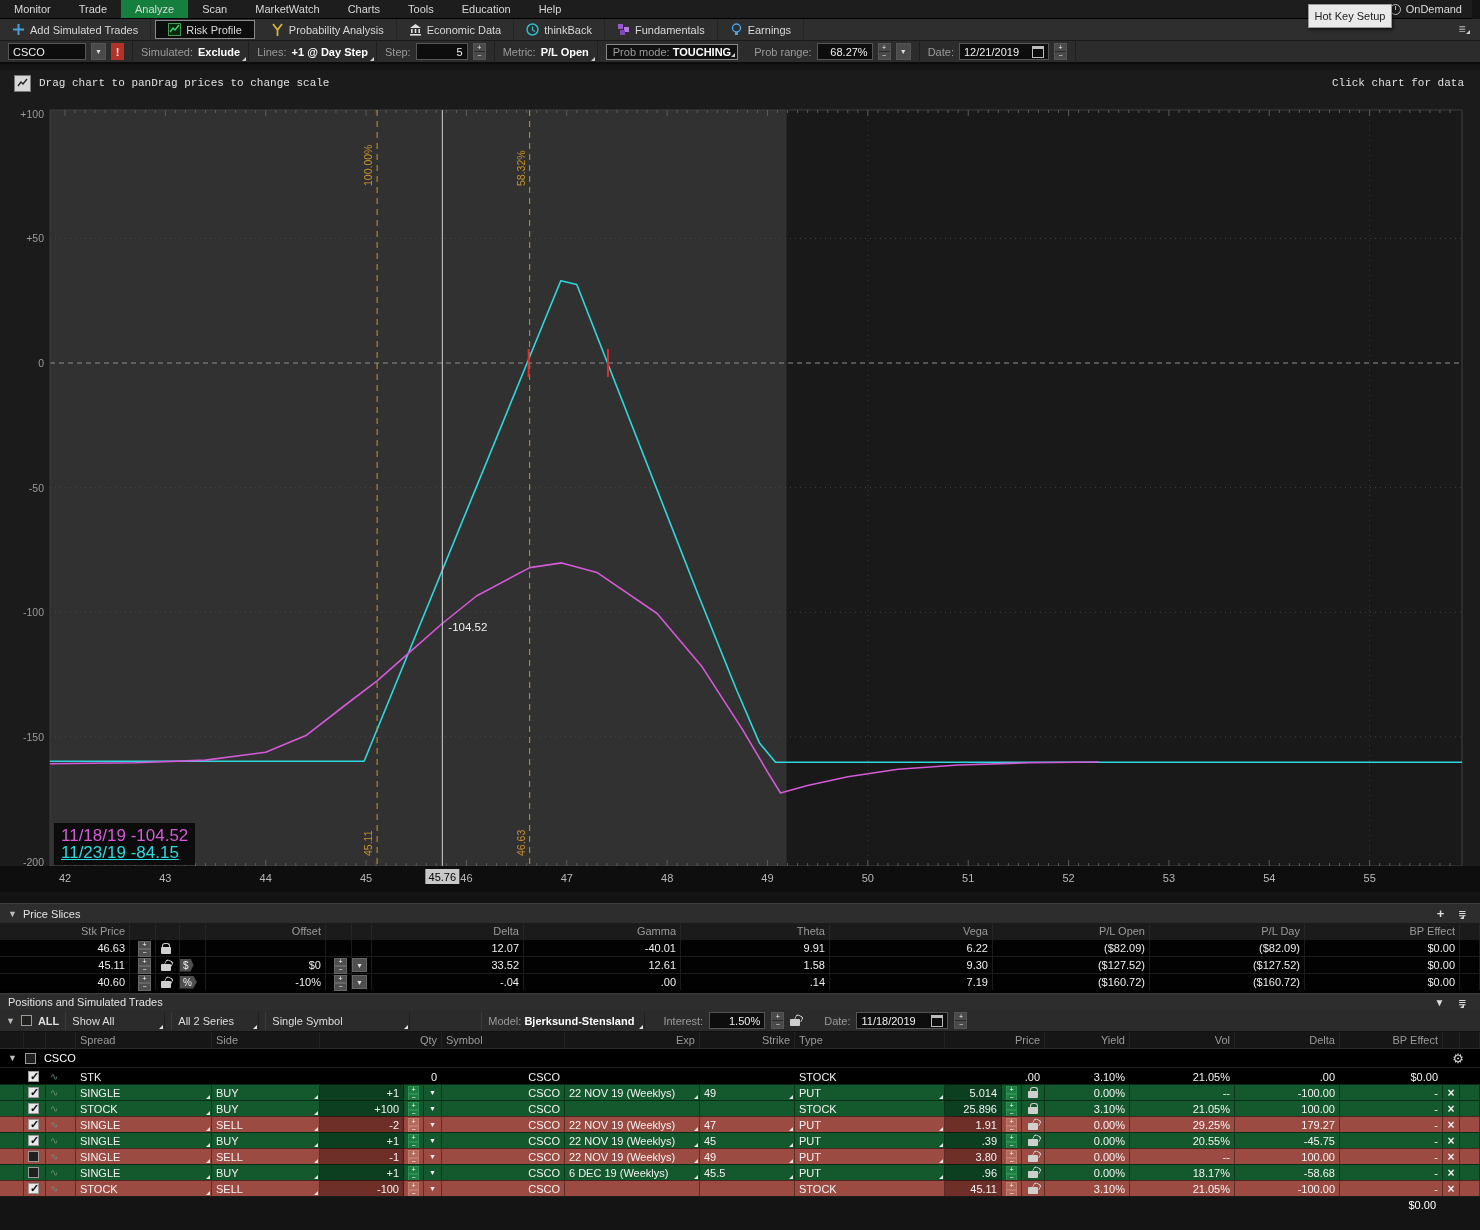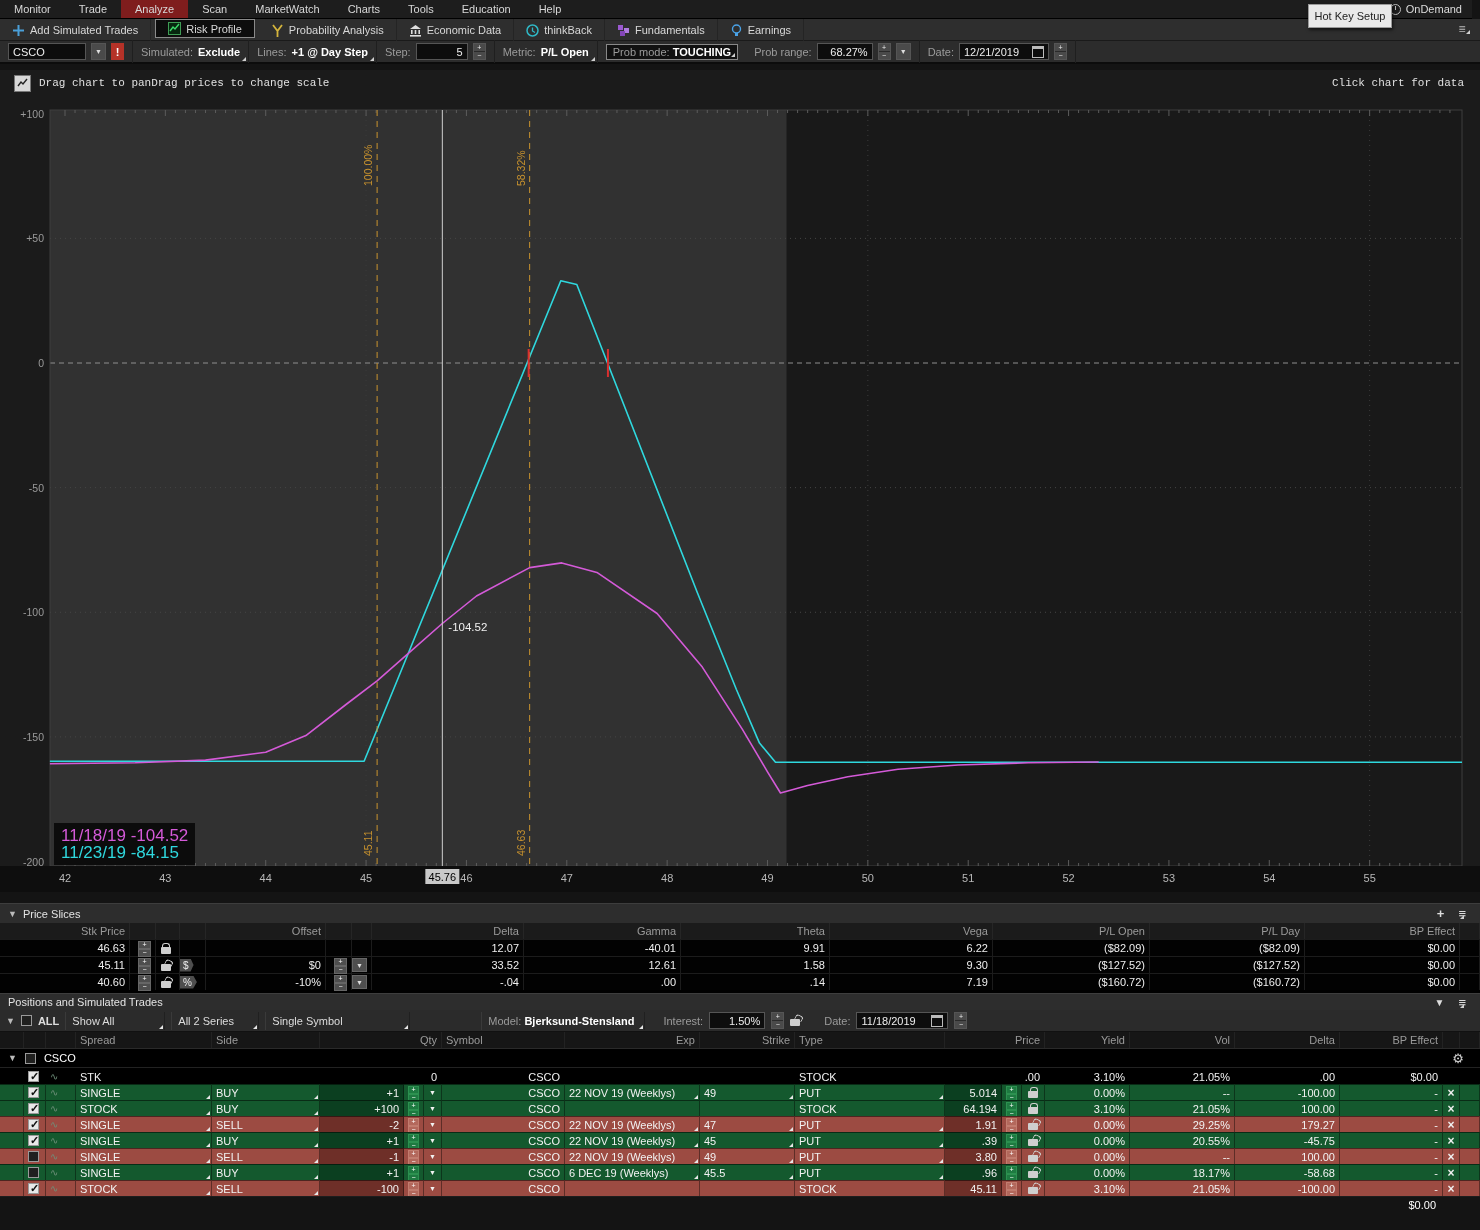--- a/index.html
+++ b/index.html
@@ -4,32 +4,32 @@
 <style>
   * { box-sizing: border-box; margin: 0; padding: 0; }
   html,body { width:1480px; height:1230px; background:#141414; overflow:hidden;
     font-family:"Liberation Sans", sans-serif; color:#ddd; }
   body { position:relative; font-size:11px; }
 
   
   #menubar { position:absolute; left:0; top:0; width:1472px; height:19px; background:#1d1d1d;
     display:flex; align-items:stretch; border-bottom:1px solid #000; }
   .menu-item { padding:3px 14px; color:#d8d8d8; cursor:default; }
-  .menu-item.active { background:#7f1d1d; }
+  .menu-item.active { background:#15803d; }
   #menubar-right { margin-left:auto; display:flex; align-items:center; gap:5px; padding-right:10px; }
   .ondemand-icon { width:11px; height:11px; border:1.5px solid #bbb; border-radius:50%; position:relative; }
   .ondemand-icon::after { content:""; position:absolute; left:4px; top:1px; width:1.5px; height:4px; background:#bbb; }
 
   #tooltip { position:absolute; left:1308px; top:4px; width:84px; height:24px; background:#e9e9e9;
     border:1px solid #9a9a9a; color:#222; display:flex; align-items:center; justify-content:center;
     z-index:50; box-shadow:1px 2px 3px rgba(0,0,0,.6); font-size:11px; }
 
   
   #tabbar { position:absolute; left:0; top:19px; width:1480px; height:22px; background:#2e2e2e;
-    display:flex; border-bottom:1px solid #1a1a1a; }
+    display:flex; align-items:center; border-bottom:1px solid #1a1a1a; }
   .tab { display:flex; align-items:center; gap:5px; padding:3px 12px; height:22px; border-right:1px solid #242424; color:#d8d8d8; }
   .tab.selected { background:#0d0d0d; border:1px solid #8a8a8a; height:19px; margin:0 4px; padding:1px 12px; }
   .tab .ticon { width:13px; height:13px; flex:0 0 auto; }
   .panel-menu { position:absolute; right:8px; width:20px; height:13px; color:#bbb; font-size:12px; line-height:13px; text-align:center; }
 
   
   #controlsbar { position:absolute; left:0; top:41px; width:1480px; height:23px; background:#2c2c2c;
     display:flex; align-items:center; border-bottom:2px solid #0c0c0c; }
   .ctl-group { display:flex; align-items:center; gap:5px; padding:0 8px; height:23px; border-right:1px solid #1f1f1f; position:relative; }
   .ctl-label { color:#9b9b9b; }
@@ -584,21 +584,21 @@
       <text x="44" y="146.375" fill="#9a9a9a" font-size="10.5" text-anchor="end">+50</text>
       <text x="44" y="271" fill="#9a9a9a" font-size="10.5" text-anchor="end">0</text>
       <text x="44" y="395.625" fill="#9a9a9a" font-size="10.5" text-anchor="end">-50</text>
       <text x="44" y="520.25" fill="#9a9a9a" font-size="10.5" text-anchor="end">-100</text>
       <text x="44" y="644.875" fill="#9a9a9a" font-size="10.5" text-anchor="end">-150</text>
       <text x="44" y="769.5" fill="#9a9a9a" font-size="10.5" text-anchor="end">-200</text>
       <text x="448.3423199999998" y="534.5161" fill="#f0f0f0" font-size="11.5">-104.52</text>
     </svg>
   <div id="legend">
       <div style="color: rgb(212, 90, 216);">11/18/19  -104.52</div>
-      <div style="color: rgb(47, 216, 222);">11/23/19  -84.15</div>
+      <div style="color: rgb(47, 216, 222); text-decoration: underline;">11/23/19  -84.15</div>
     </div>
 </div>
 
 <div id="ps-panel">
   <div class="panel-titlebar">
     <span class="chev">▼</span>
     <span>Price Slices</span>
     <div class="titlebar-btns">
       <span class="tb-btn" style="font-weight:bold">+</span>
       <span class="tb-btn corner">≡</span>
@@ -856,21 +856,21 @@
           <div class="mini-stepper step-g">
             <span>+</span>
             <span>−</span>
           </div>
         </div>
         <div style="font-size: 7px; justify-content: center;">▼</div>
         <div class="ra">CSCO</div>
         <div></div>
         <div></div>
         <div>STOCK</div>
-        <div class="ra darkcell g">64.194</div>
+        <div class="ra darkcell g">25.896</div>
         <div>
           <div class="mini-stepper step-g">
             <span>+</span>
             <span>−</span>
           </div>
         </div>
         <div style="display: flex; justify-content: center;">
           <span class="lock"></span>
         </div>
         <div class="ra">3.10%</div>

